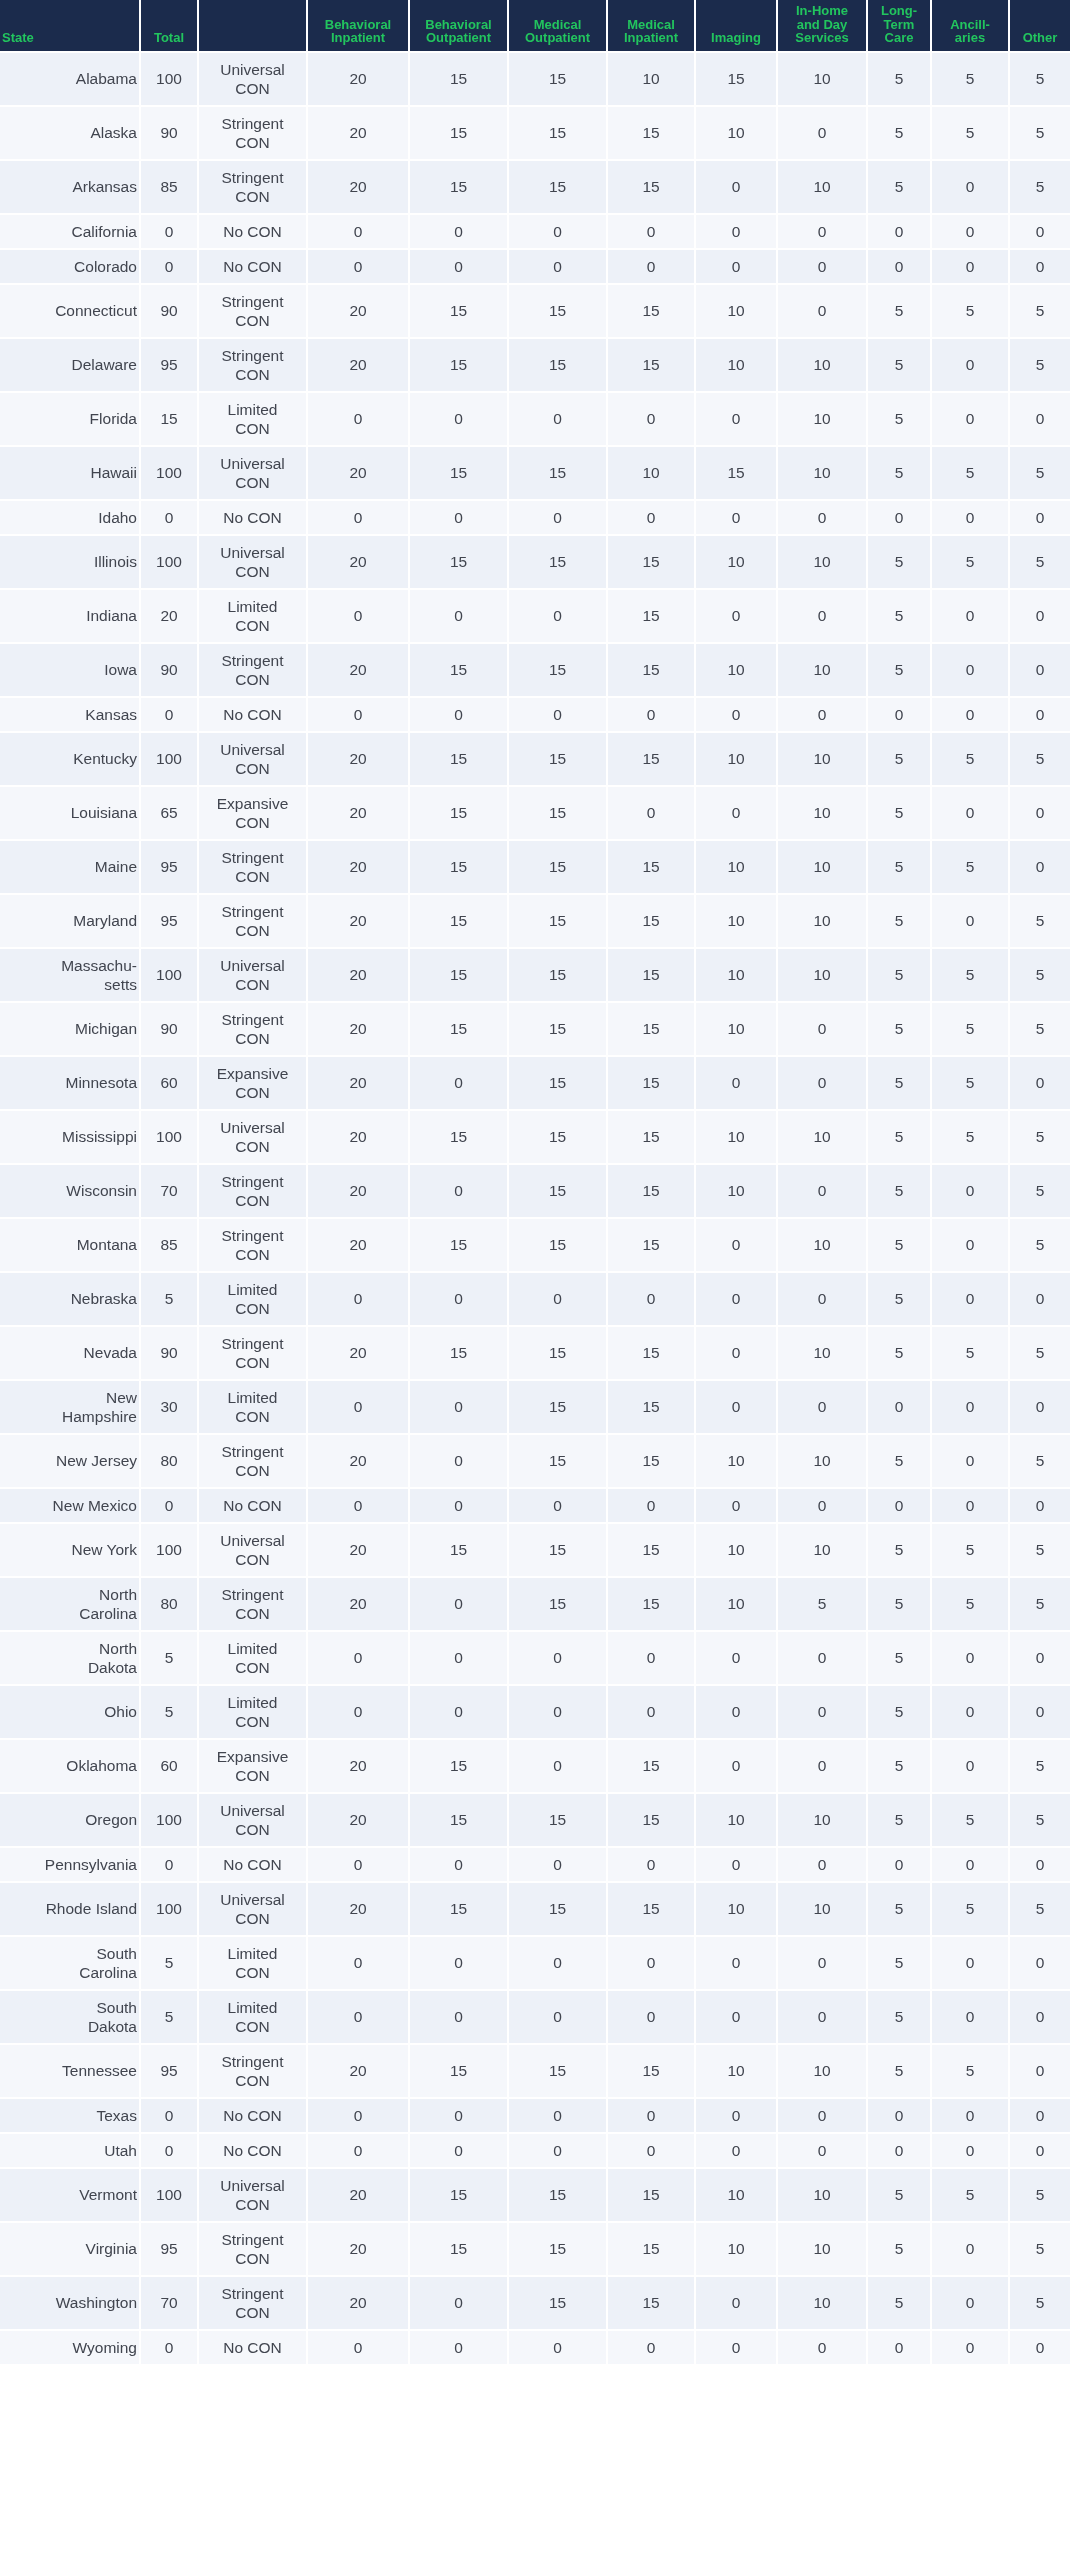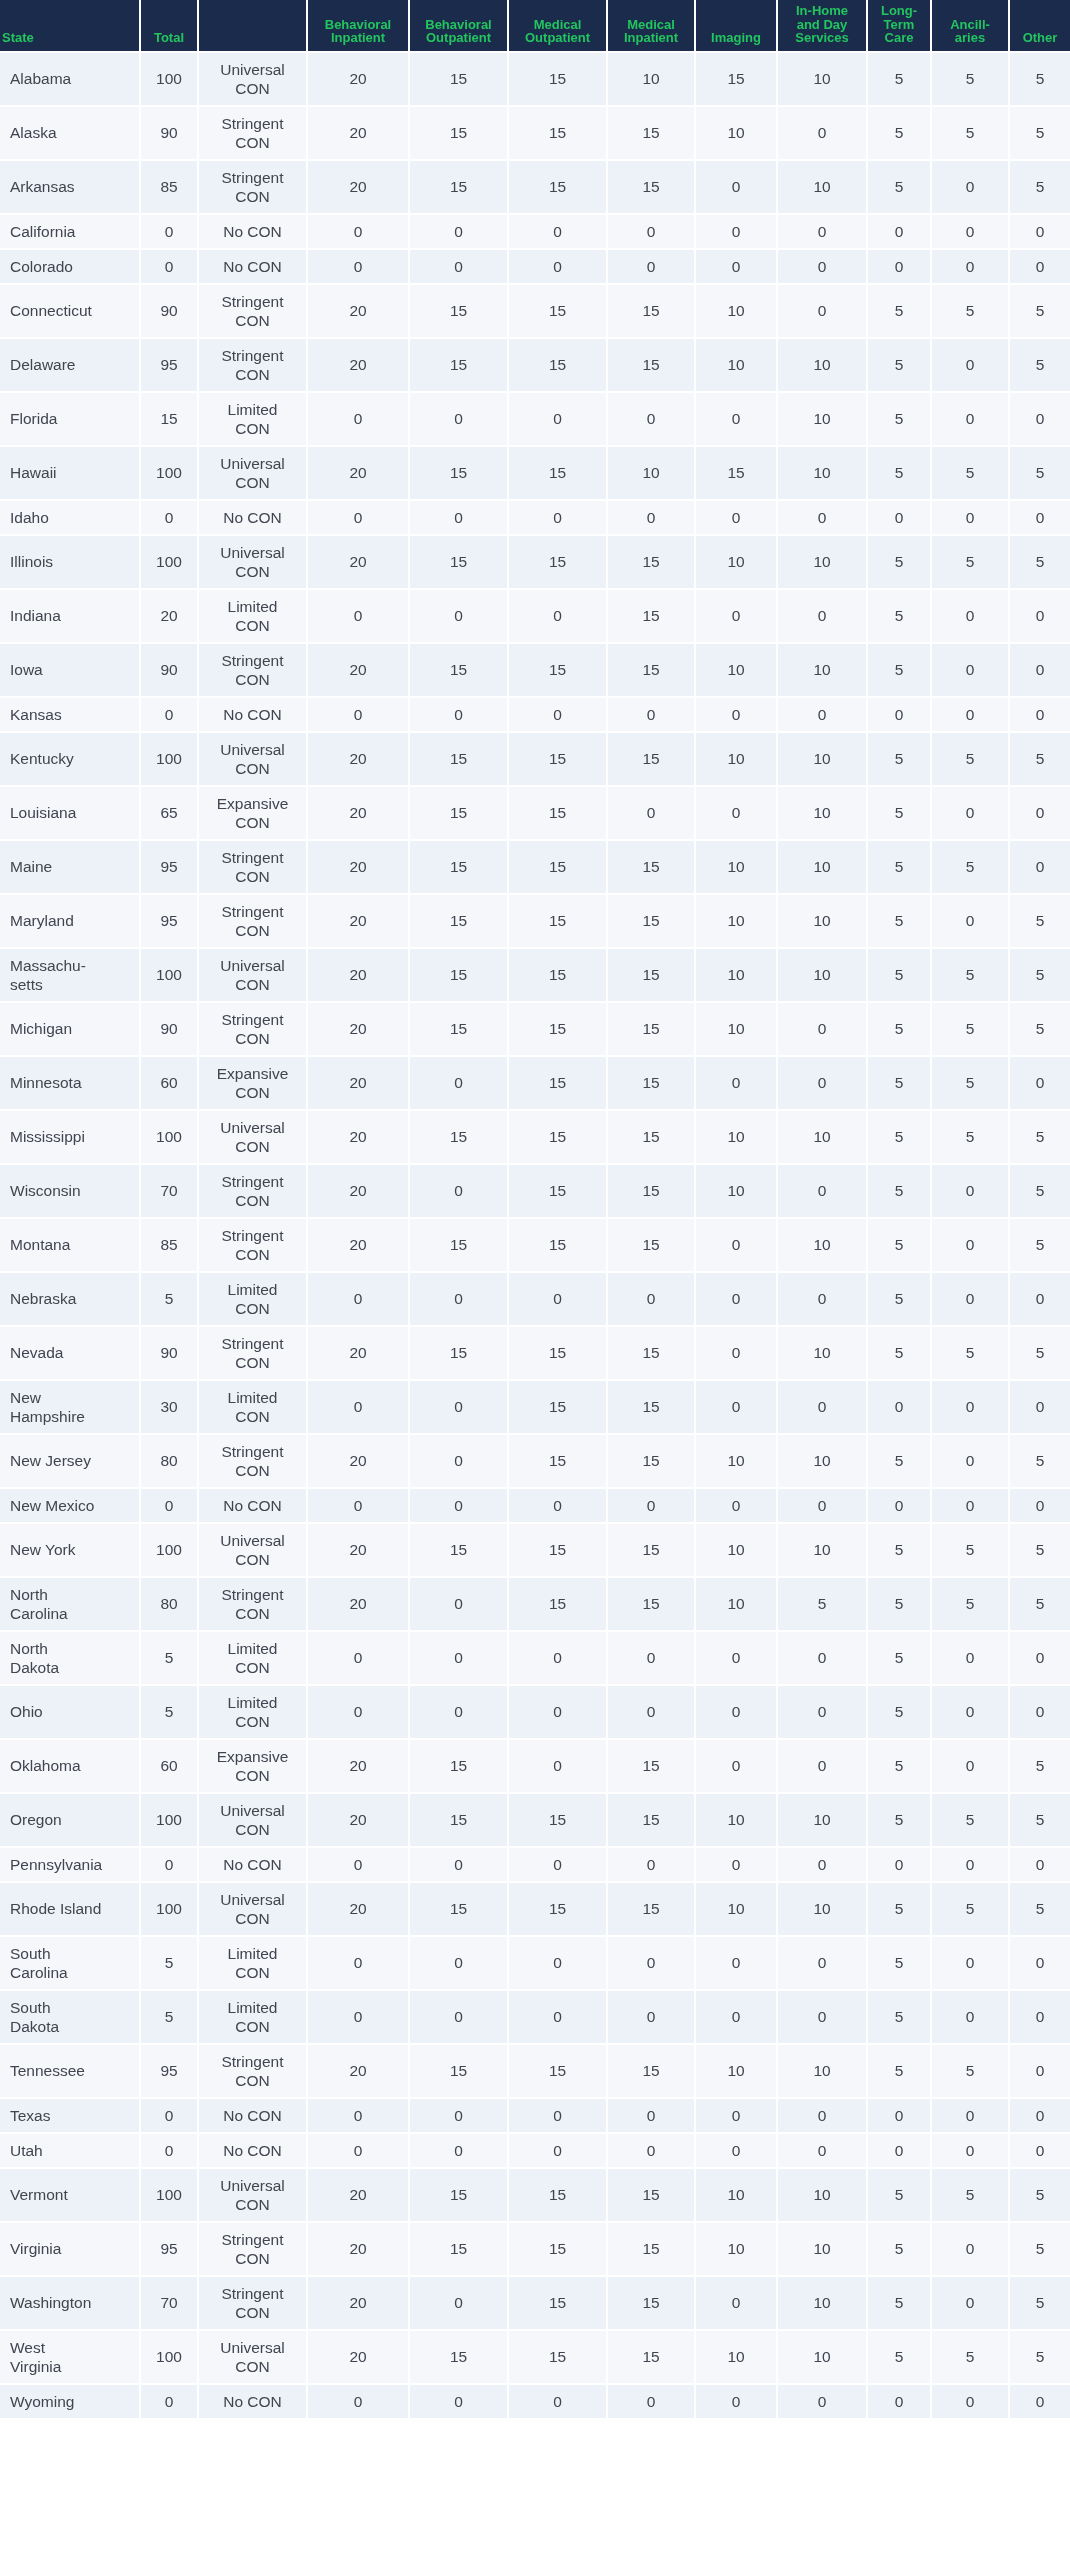--- a/index.html
+++ b/index.html
@@ -41,21 +41,21 @@
   }
   thead th.c0 { text-align: left; padding-left: 2px; }
   tbody td {
     font-size: 15.5px;
     color: #41454f;
     line-height: 19px;
     text-align: center;
     vertical-align: middle;
     padding: 7px 2px;
   }
-  tbody td.c0 { text-align: left; padding-left: 10px; }
+  tbody td.c0 { text-align: right; padding-left: 10px; }
   tbody tr:nth-child(odd) td { background: #edf1f8; }
   tbody tr:nth-child(even) td { background: #f5f7fb; }
 </style>
 </head>
 <body>
 
 <table class="con-table">
   <colgroup>
     <col class="c0">
       <col class="c1">
@@ -763,36 +763,20 @@
         <td class="c4">0</td>
         <td class="c5">15</td>
         <td class="c6">15</td>
         <td class="c7">0</td>
         <td class="c8">10</td>
         <td class="c9">5</td>
         <td class="c10">0</td>
         <td class="c11">5</td>
       </tr>
       <tr>
-        <td class="c0">West
-Virginia</td>
-        <td class="c1">100</td>
-        <td class="c2">Universal
-CON</td>
-        <td class="c3">20</td>
-        <td class="c4">15</td>
-        <td class="c5">15</td>
-        <td class="c6">15</td>
-        <td class="c7">10</td>
-        <td class="c8">10</td>
-        <td class="c9">5</td>
-        <td class="c10">5</td>
-        <td class="c11">5</td>
-      </tr>
-      <tr>
         <td class="c0">Wyoming</td>
         <td class="c1">0</td>
         <td class="c2">No CON</td>
         <td class="c3">0</td>
         <td class="c4">0</td>
         <td class="c5">0</td>
         <td class="c6">0</td>
         <td class="c7">0</td>
         <td class="c8">0</td>
         <td class="c9">0</td>

